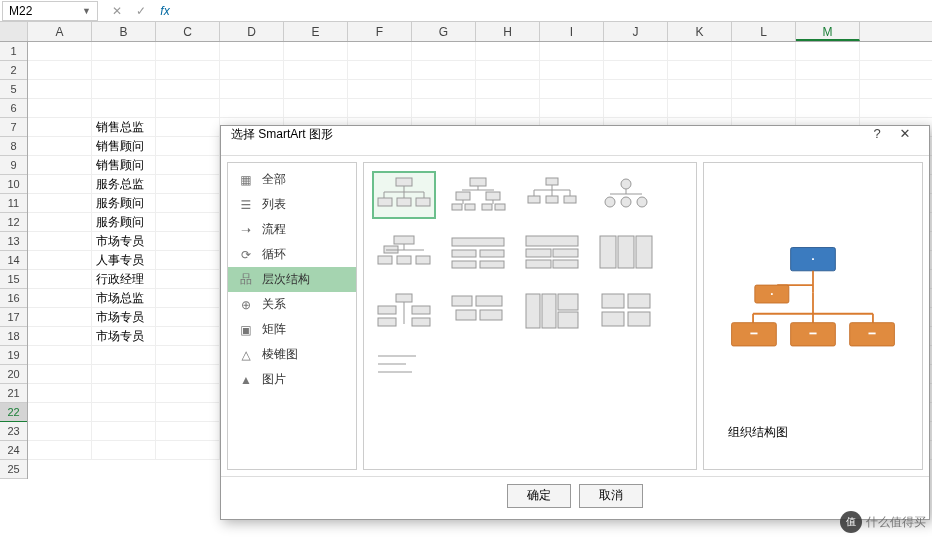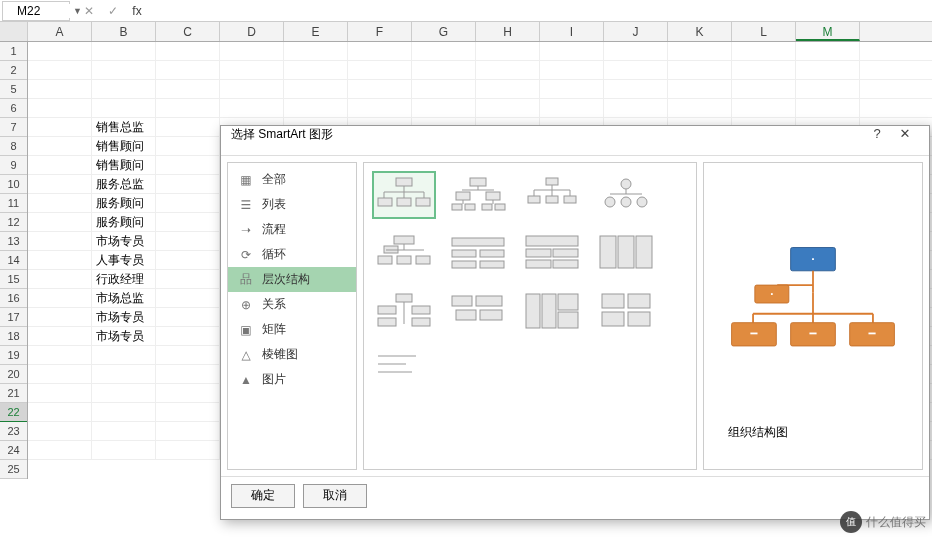--- a/index.html
+++ b/index.html
@@ -1,25 +1,25 @@
 <!DOCTYPE html>
 <html><head>
 <meta charset="utf-8">
 <style>
 *{box-sizing:border-box;margin:0;padding:0;font-family:"Microsoft YaHei",SimSun,sans-serif;font-size:12px}
 body{background:#fff;overflow:hidden;width:932px;height:537px;position:relative}
 
 
 .fbar{height:22px;border-bottom:1px solid #ccc;display:flex;align-items:center;background:#fff}
-.namebox{width:68px;height:20px;border:1px solid #ccc;margin:1px 2px;display:flex;align-items:center;padding:0 14px;background:#fff}
+.namebox{width:96px;height:20px;border:1px solid #ccc;margin:1px 2px;display:flex;align-items:center;padding:0 6px;background:#fff}
 .namebox input{border:none;outline:none;width:56px;font-size:12px}
 .dd{color:#666;font-size:9px;margin-left:auto}
 .fctl{display:flex;align-items:center;gap:10px;padding:0 10px;color:#999}
 .fctl span{width:14px;text-align:center}
-.fx{color:#404040}
+.fx{font-style:italic;color:#0369a1}
 .fin{flex:1;height:20px;border:none;outline:none}
 
 
 .grid{position:relative;height:515px;overflow:hidden}
 .chdr{height:20px;display:flex;border-bottom:1px solid #aaa;background:#f3f3f3}
 .corner{width:28px;border-right:1px solid #ccc;background:#e8e8e8}
 .ch{width:64px;text-align:center;line-height:20px;border-right:1px solid #ccc;color:#444}
 .ch.last{color:#1a7f37;border-bottom:2px solid #1a7f37}
 .rows{display:flex}
 .rhdr{width:28px;background:#f3f3f3;border-right:1px solid #aaa}
@@ -41,21 +41,21 @@
 .cat.sel{background:#a5d4b0}
 .ic{width:16px;height:16px;display:flex;align-items:center;justify-content:center;color:#777}
 .gallery{flex:1;border:1px solid #ccc;margin:0 6px;padding:8px;overflow:auto;display:flex;flex-wrap:wrap;gap:10px;align-content:flex-start}
 .thumb{width:64px;height:48px;border:1px solid #fff;display:flex;align-items:center;justify-content:center;cursor:pointer}
 .thumb.sel{border:2px solid #6bbf8c;background:#eef8f0}
 .thumb svg{width:56px;height:40px}
 .preview{width:220px;border:1px solid #ccc;padding:24px;display:flex;flex-direction:column}
 .pv{flex:1;display:flex;align-items:center;justify-content:center}
 .pname{font-size:12px;margin:6px 0 4px}
 .pbox{border:1px solid #ccc;padding:6px;font-size:12px;line-height:1.6;height:78px}
-.dfoot{height:38px;display:flex;justify-content:flex-start;align-items:center;gap:8px;padding:0 10px;border-top:1px solid #ddd}
+.dfoot{height:38px;display:flex;justify-content:center;align-items:center;gap:8px;padding:0 10px;border-top:1px solid #ddd}
 .btn{min-width:64px;height:24px;border:1px solid #999;background:#f4f4f4;cursor:pointer;font-size:12px}
 
 
 .wm{position:absolute;right:6px;bottom:4px;display:flex;align-items:center;gap:4px;color:#666;font-size:12px;opacity:.85}
 .wmc{width:22px;height:22px;border-radius:50%;background:#333;color:#fff;display:flex;align-items:center;justify-content:center;font-size:10px}
 </style>
 </head>
 <body>
 
 <div class="fbar">

